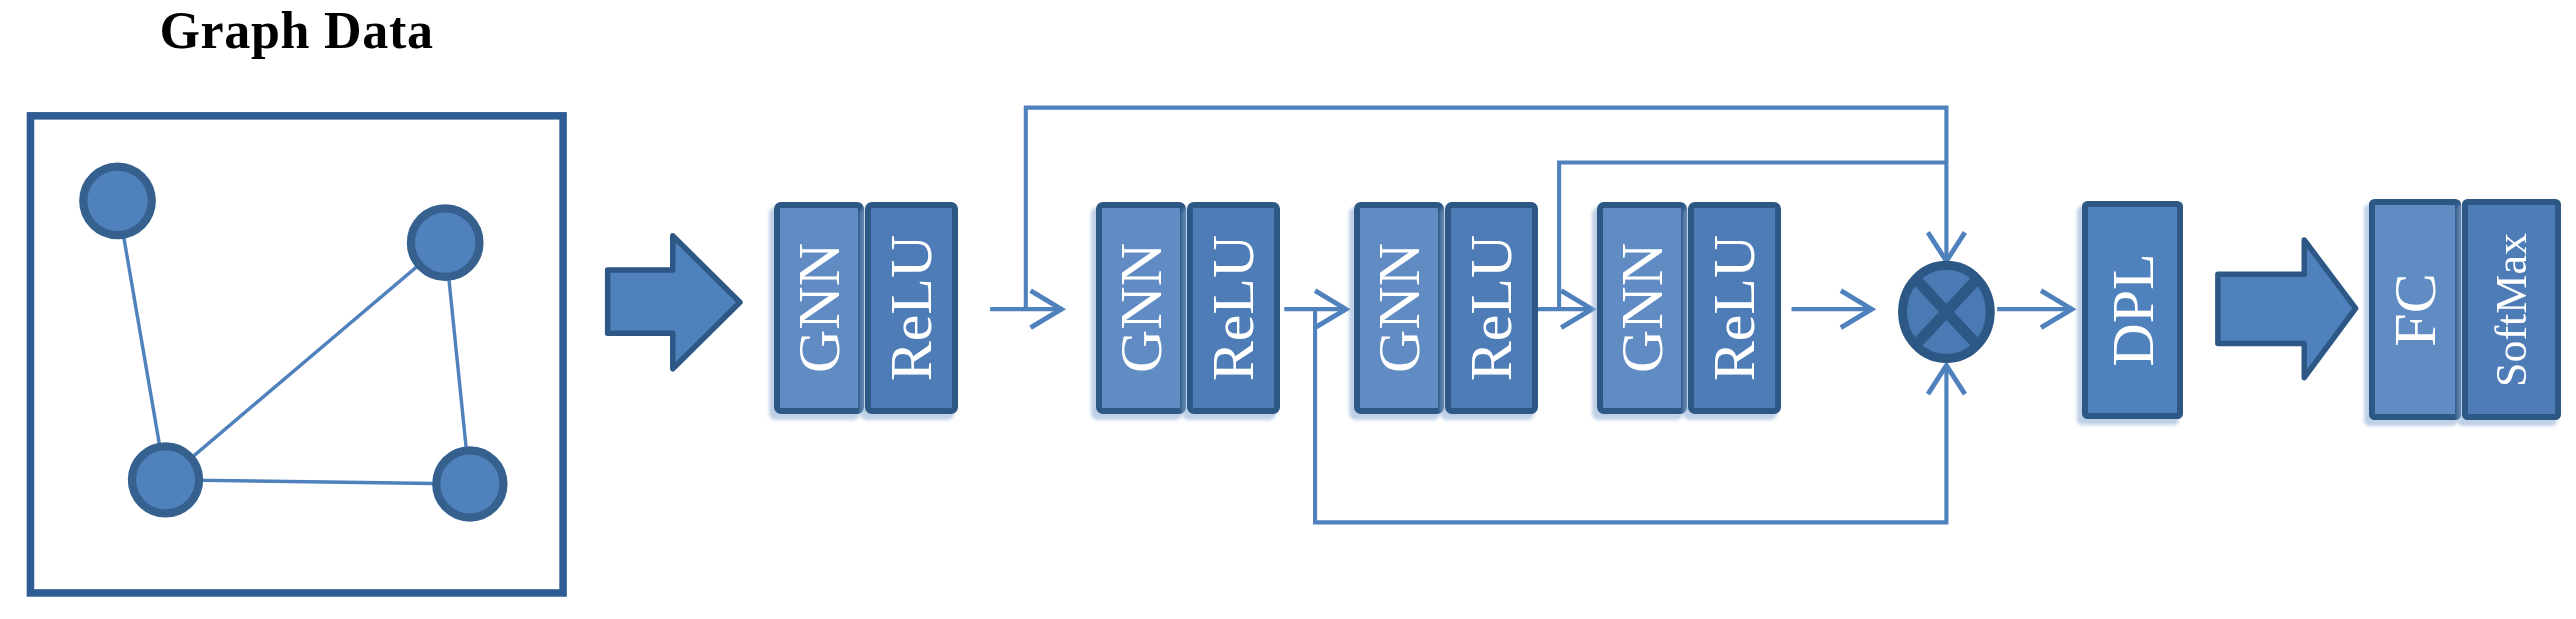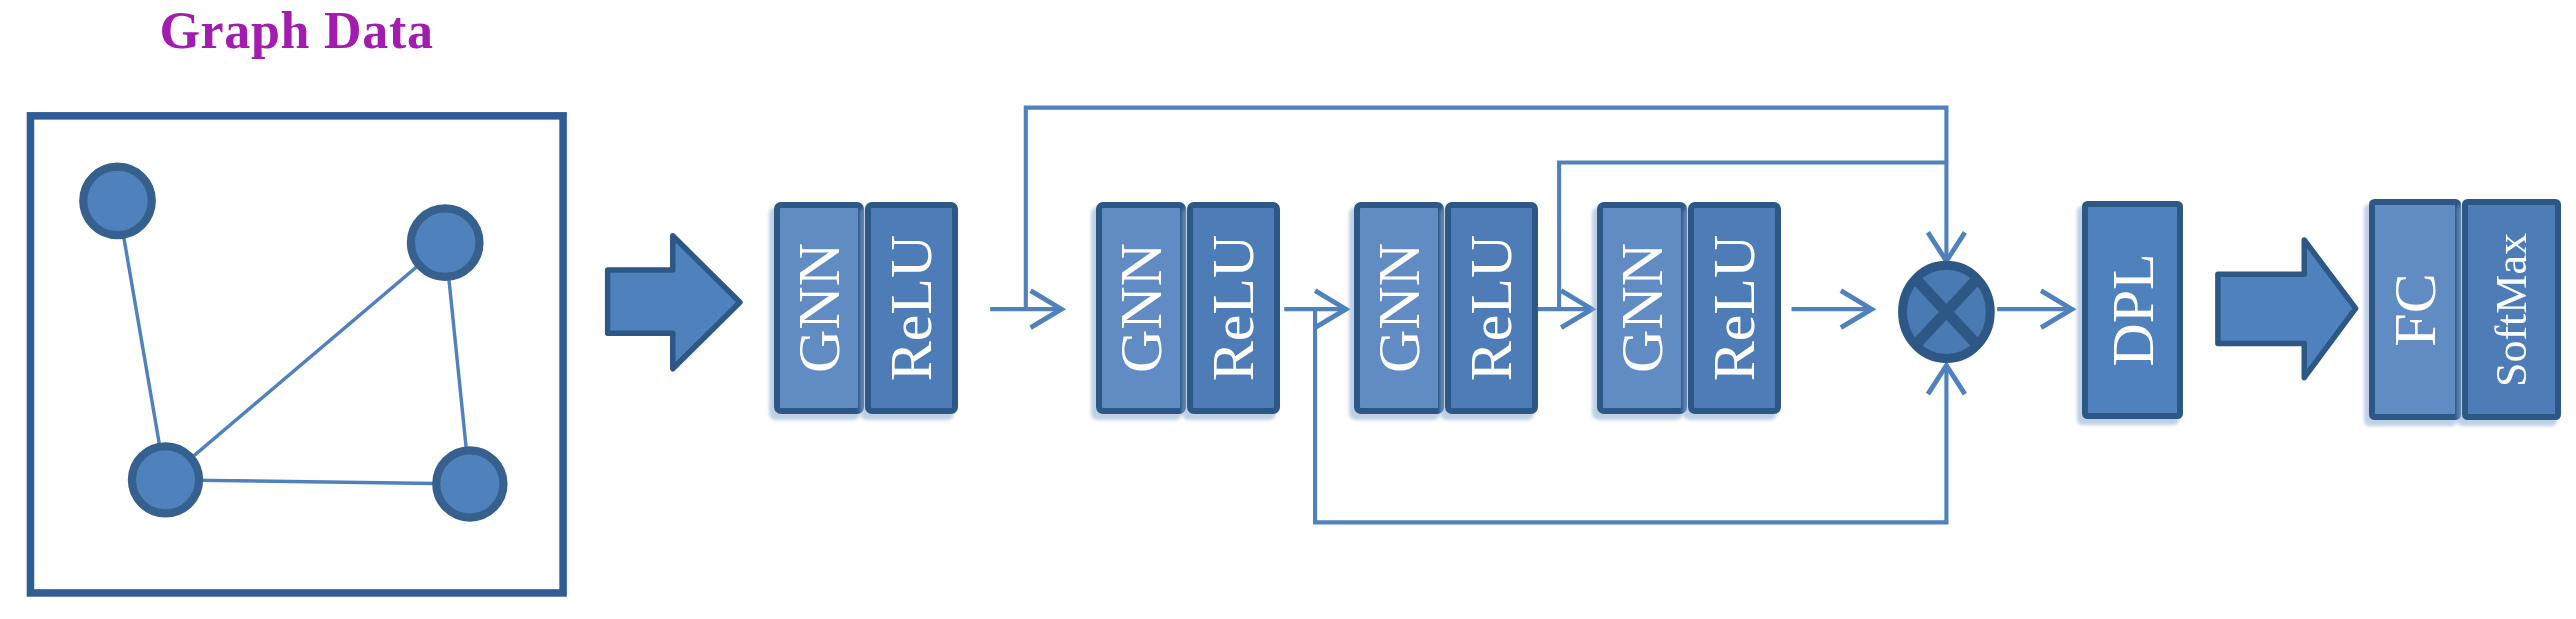--- a/index.html
+++ b/index.html
@@ -7,21 +7,21 @@
     position:relative;
     width:2576px;height:619px;
     background:#ffffff;
     font-family:"Liberation Serif", serif;
     overflow:hidden;
   }
   .layer{position:absolute;left:0;top:0;width:2576px;height:619px;}
   .diagram-title{
     position:absolute;left:26px;top:1.4px;width:541px;
     text-align:center;
-    font-size:52px;font-weight:bold;color:#a21caf;
+    font-size:52px;font-weight:bold;color:#000000;
     letter-spacing:0.7px;
     font-family:"Liberation Serif", serif;
   }
   .block{
     position:absolute;top:202px;height:200px;
     border:6.9px solid #2d5886;border-radius:6.9px;
     display:flex;align-items:center;justify-content:center;
     box-shadow:-4.8px 5.5px 3.4px rgba(137,169,209,0.55);
   }
   .gnn{background:#608cc3;width:78px;}

